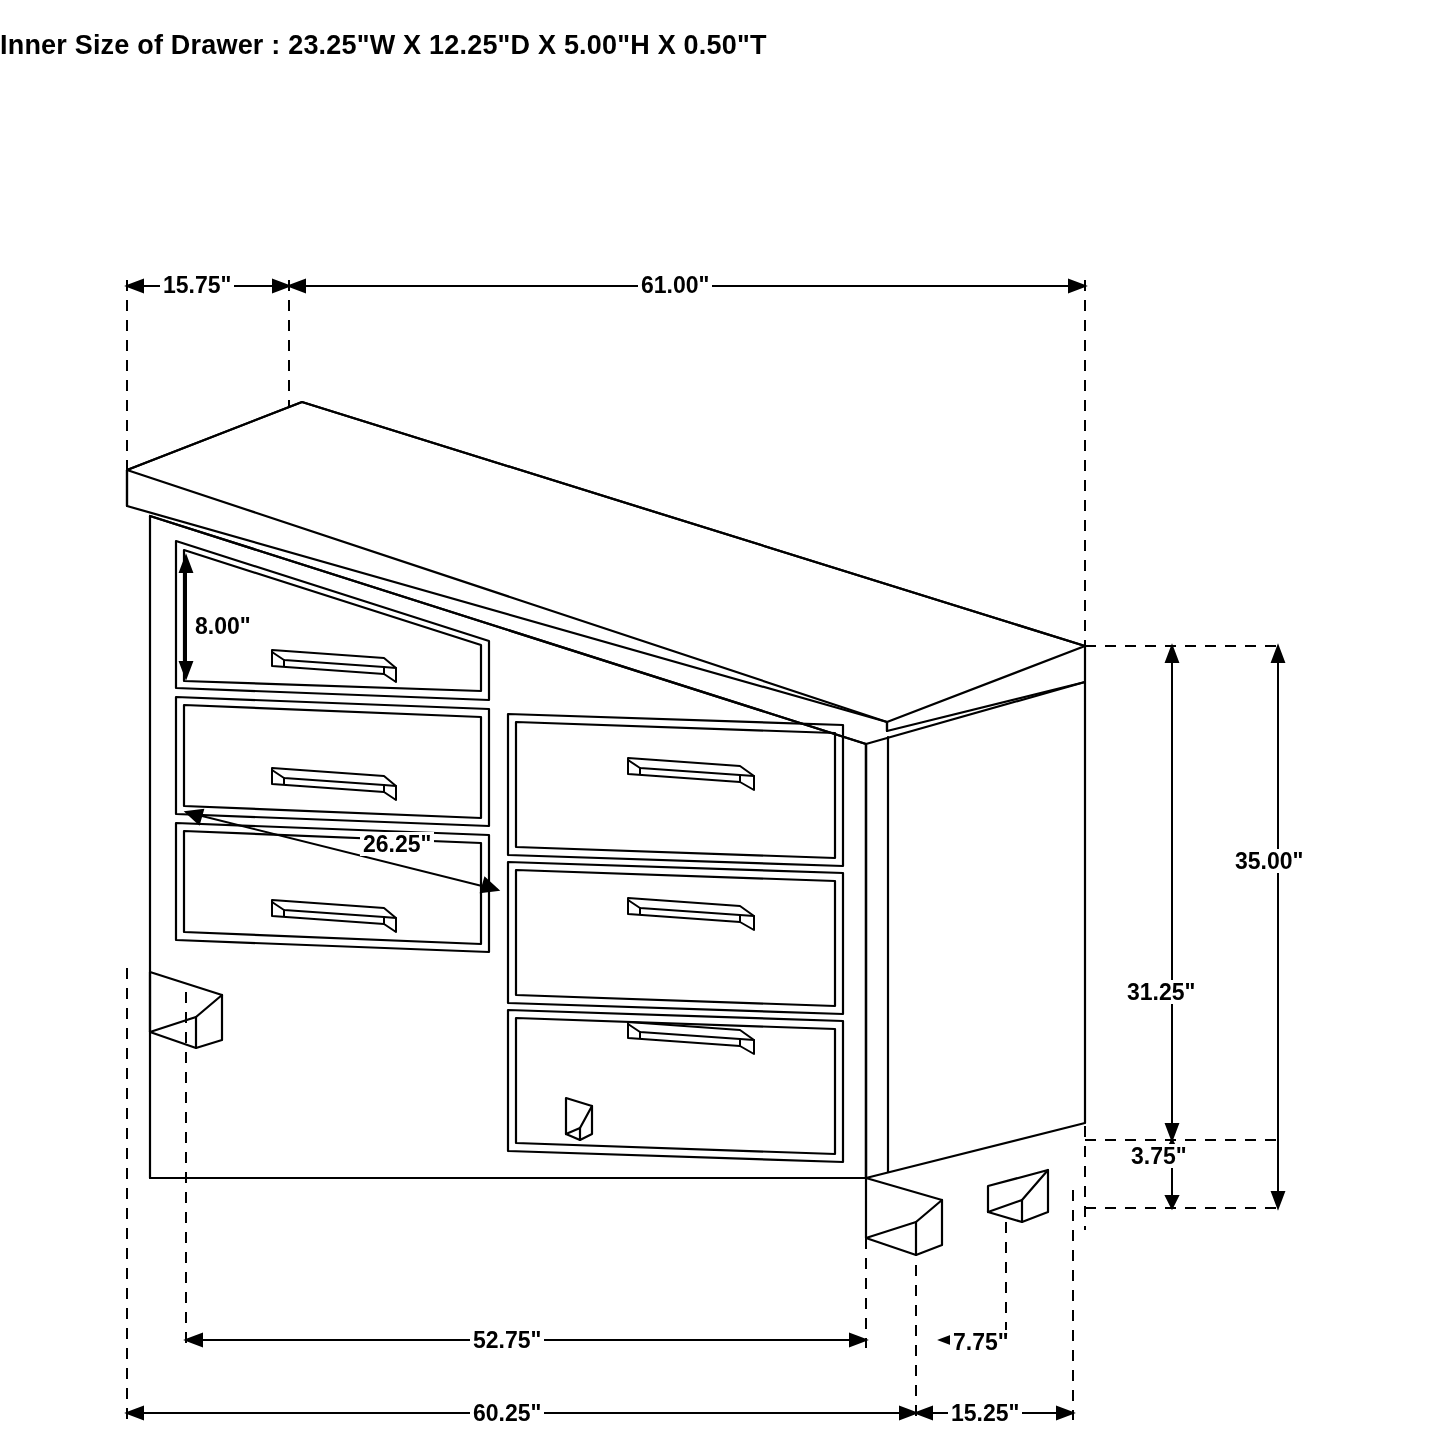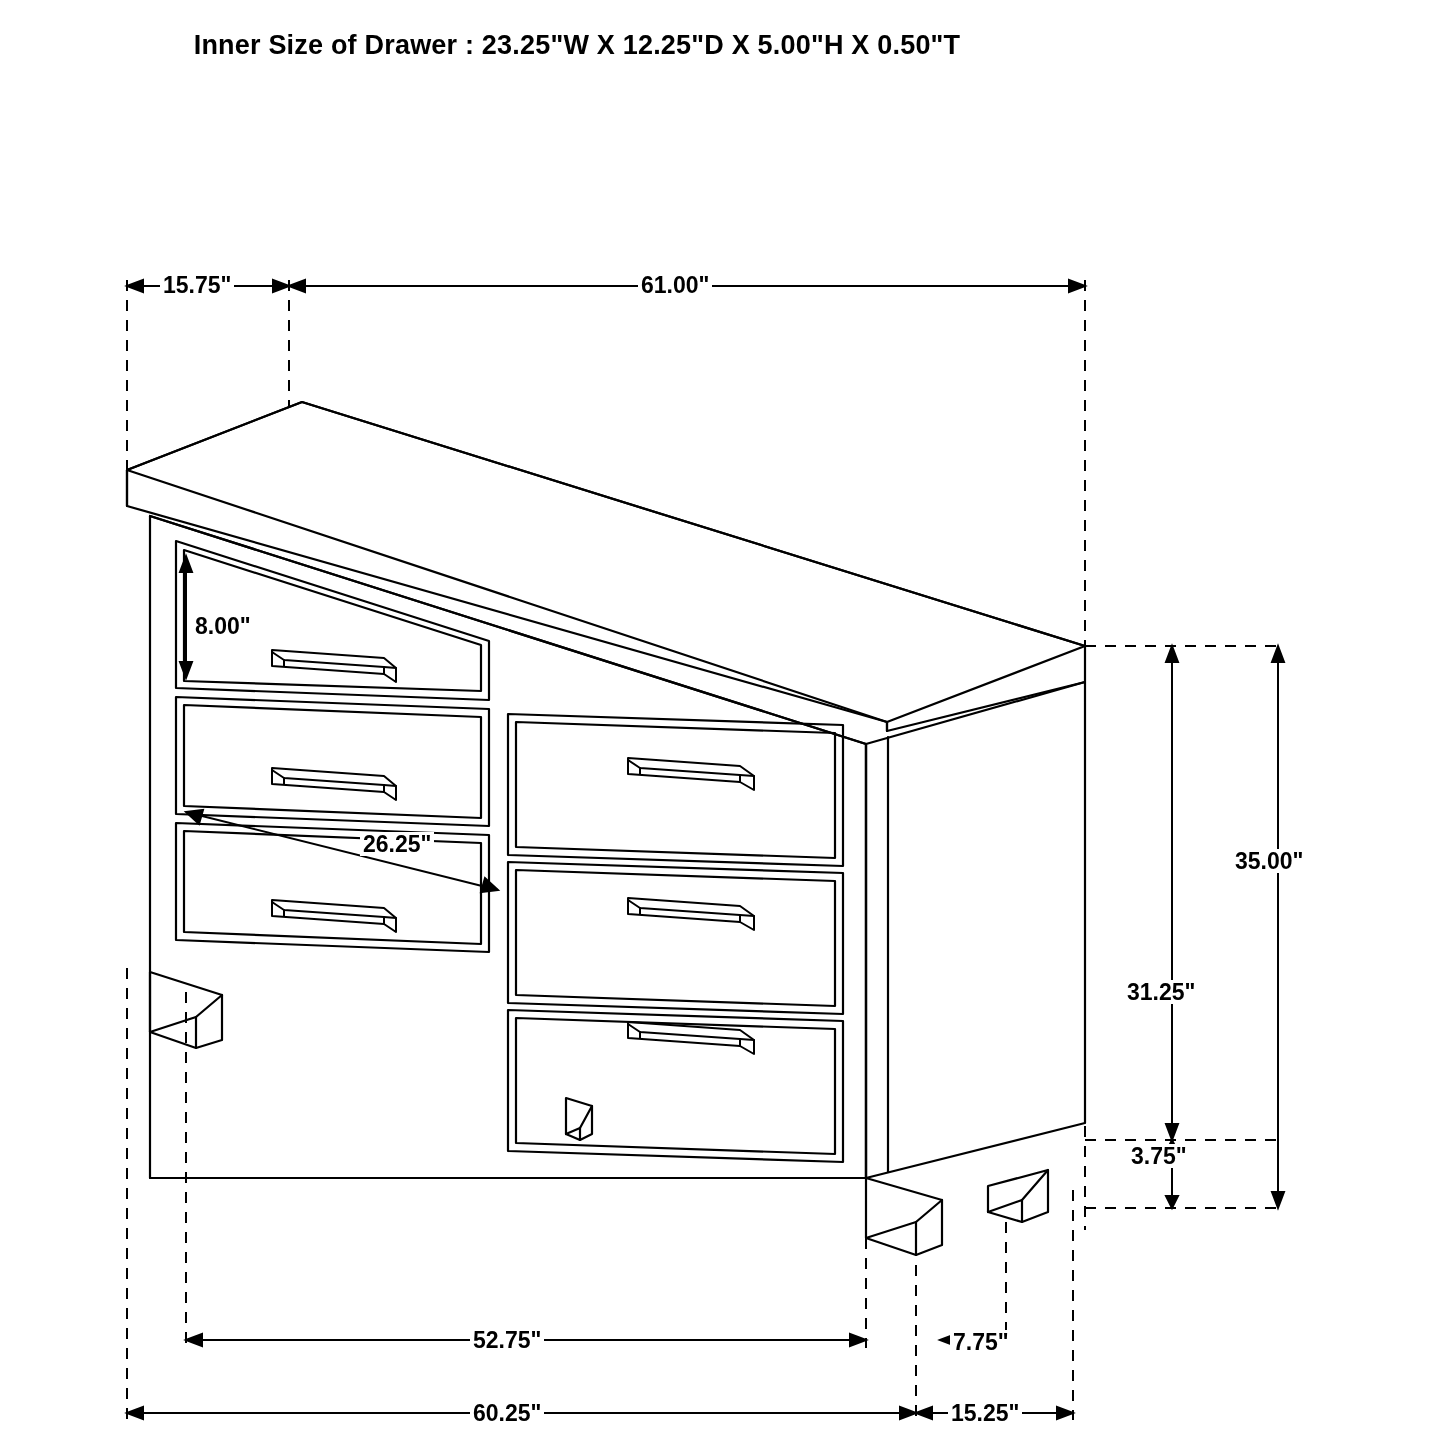--- a/index.html
+++ b/index.html
@@ -20,21 +20,21 @@
     left: 0;
     top: 0;
     width: 1445px;
     height: 1445px;
   }
   .title {
     position: absolute;
     left: 0;
     top: 30px;
     width: 1154px;
-    text-align: center;
+    text-align: left;
     font-size: 27px;
     font-weight: bold;
     letter-spacing: 0.2px;
   }
   svg.drawing {
     position: absolute;
     left: 0;
     top: 0;
     width: 1445px;
     height: 1445px;

